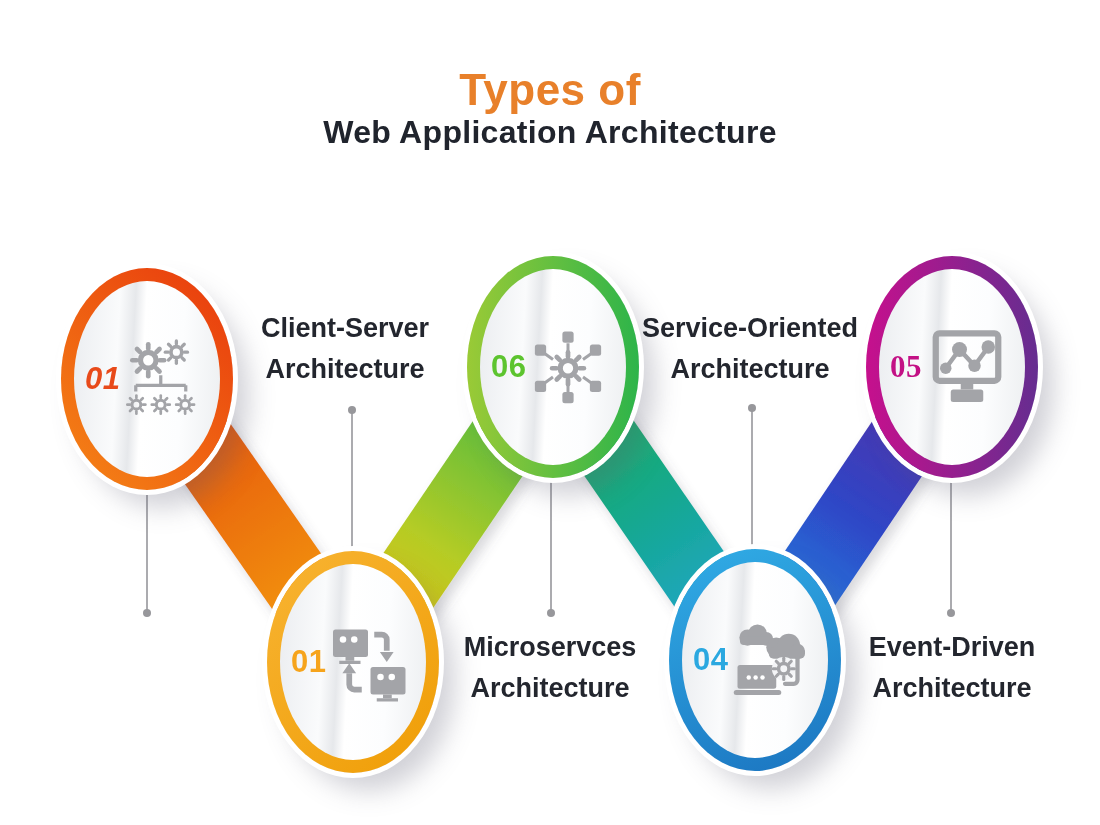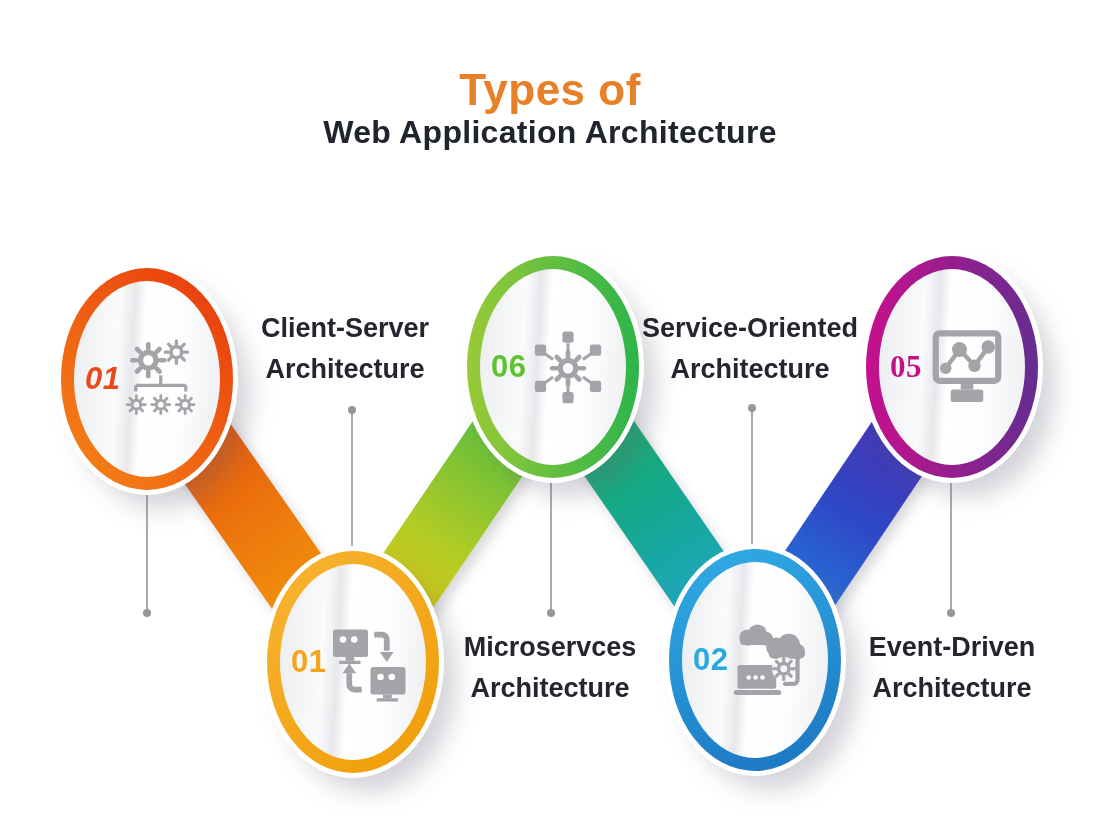--- a/index.html
+++ b/index.html
@@ -179,21 +179,21 @@
           </g>
           <use href="#gear" x="17" y="18" width="30" height="30"></use>
         </svg>
       </div>
     </div>
   </div>
 
   <div class="node" style="left: 669px; top: 549px; --c1: #31ade6; --c2: #1b74c0; --ang: 160deg; --numc: #2ba8e0;">
     <div class="ring">
       <div class="inner">
-        <span class="num">02</span>
+        <span class="num">04</span>
         <svg class="icon" viewBox="0 0 64 64">
           <g fill="currentColor">
             <circle cx="14" cy="14" r="6.5"></circle>
               <circle cx="22" cy="11" r="7.5"></circle>
               <circle cx="29" cy="15" r="5.5"></circle>
             <rect x="8" y="13" width="26" height="7" rx="3"></rect>
             <circle cx="37" cy="22" r="8"></circle>
               <circle cx="47" cy="20" r="9"></circle>
               <circle cx="54" cy="25" r="6"></circle>
             <rect x="31" y="22" width="29" height="9" rx="4"></rect>

